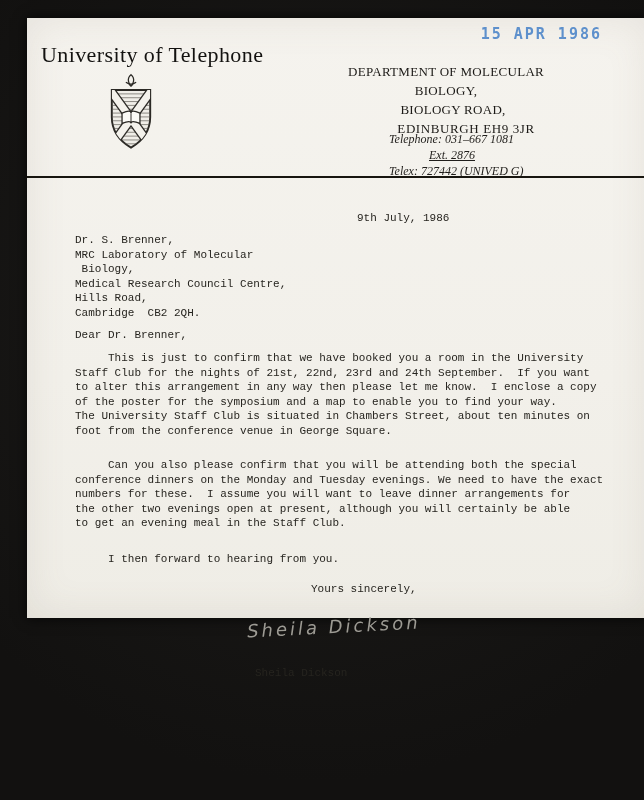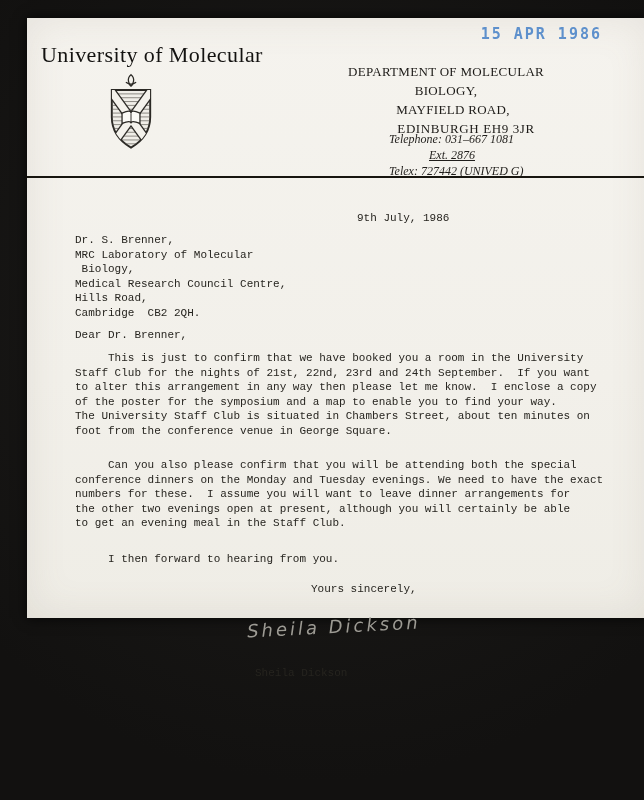--- a/index.html
+++ b/index.html
@@ -68,21 +68,21 @@
   .typed-name{position:absolute;left:228px;top:648px;}
 </style>
 </head>
 <body>
 
 <div class="stage">
   <div class="paper">
 
     <div class="stamp">15 APR 1986</div>
 
-    <div class="uni-title">University of Molecular</div>
+    <div class="uni-title">University of Telephone</div>
 
     <div class="crest">
       <svg width="64" height="86" viewBox="0 0 100 130" aria-hidden="true">
         <defs>
           <clipPath id="shieldClip">
             <path d="M20 26 h60 v42 q0 30 -30 48 q-30 -18 -30 -48 z"></path>
           </clipPath>
         </defs>
 
         <path d="M50 2 q5 4 4 10 q-1 6 -4 8 q-3 -2 -4 -8 q-1 -6 4 -10 z" fill="none" stroke="#2b2925" stroke-width="2"></path>
@@ -116,21 +116,21 @@
 
         <g>
           <path d="M36 62 q14 -6 14 0 q0 -6 14 0 v16 q-14 -5 -14 0 q0 -5 -14 0 z" fill="#fbfaf6" stroke="#2b2925" stroke-width="2"></path>
           <line x1="50" y1="62" x2="50" y2="78" stroke="#2b2925" stroke-width="1.5"></line>
         </g>
       </svg>
     </div>
 
     <div class="dept">
       <div class="dl1">DEPARTMENT OF MOLECULAR BIOLOGY,</div>
-      <div class="dl3">MAYFIELD ROAD,</div>
+      <div class="dl3">BIOLOGY ROAD,</div>
       <div class="dl4">EDINBURGH  EH9 3JR</div>
     </div>
 
     <div class="tel">
       <div>Telephone: 031–667 1081</div>
       <div class="ext">Ext.  2876</div>
       <div>Telex: 727442 (UNIVED G)</div>
     </div>
 
 

